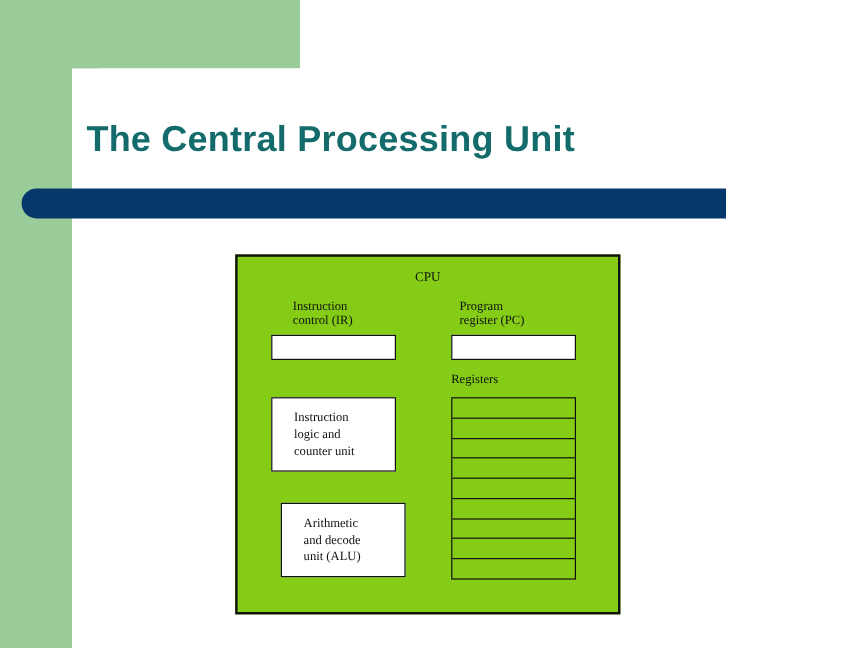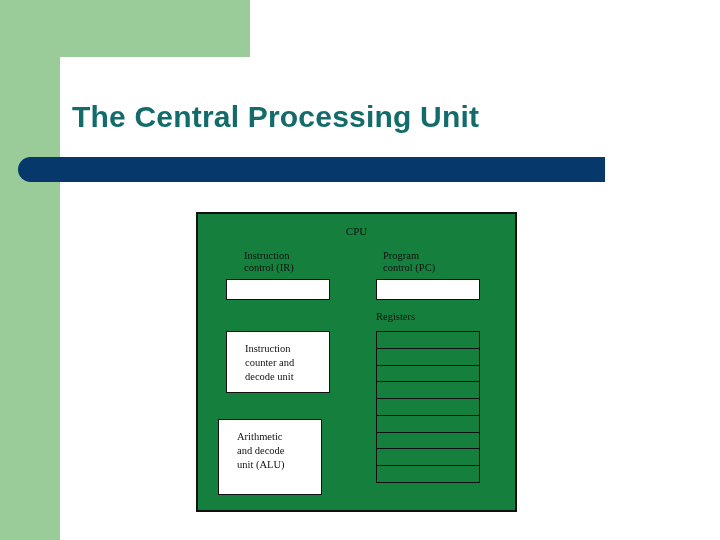--- a/index.html
+++ b/index.html
@@ -71,21 +71,21 @@
     white-space: nowrap;
   }
 
   
   .diagram {
     position: absolute;
     left: 196px;
     top: 212px;
     width: 321px;
     height: 300px;
-    background: #15803d;
+    background: #84cc16;
     border: 2px solid #111111;
     box-sizing: border-box;
     font-family: "Liberation Serif", serif;
     color: #111111;
   }
   .cpu-label {
     position: absolute;
     left: 0;
     top: 11px;
     width: 100%;
@@ -116,21 +116,21 @@
   .unit-box {
     position: absolute;
     border: 1.6px solid #111111;
     background: #ffffff;
     box-sizing: border-box;
     font-size: 10.5px;
     line-height: 14px;
     padding: 10px 0 0 18px;
   }
   .decode-box { left: 28px; top: 117px; width: 104px; height: 62px; }
-  .alu-box    { left: 20px; top: 205px; width: 104px; height: 76px; }
+  .alu-box    { left: 36px; top: 205px; width: 104px; height: 62px; }
 
   .reg-stack {
     position: absolute;
     left: 178px;
     top: 117px;
     width: 104px;
     height: 152px;
     border: 1.6px solid #111111;
     box-sizing: border-box;
     display: flex;
@@ -160,42 +160,42 @@
     <div class="cpu-label">CPU</div>
 
     <div class="blk-label ir-label">
       <div>Instruction</div>
       <div>control (IR)</div>
     </div>
     <div class="slot ir-slot"></div>
 
     <div class="blk-label pc-label">
       <div>Program</div>
-      <div>control  (PC)</div>
+      <div>register  (PC)</div>
     </div>
     <div class="slot pc-slot"></div>
 
     <div class="blk-label reg-label">Registers</div>
 
     <div class="reg-stack">
       <div class="reg-row"></div>
       <div class="reg-row"></div>
       <div class="reg-row"></div>
       <div class="reg-row"></div>
       <div class="reg-row"></div>
       <div class="reg-row"></div>
       <div class="reg-row"></div>
       <div class="reg-row"></div>
       <div class="reg-row"></div>
     </div>
 
     <div class="unit-box decode-box">
       <div>Instruction</div>
-      <div>counter and</div>
-      <div>decode unit</div>
+      <div>logic and</div>
+      <div>counter unit</div>
     </div>
 
     <div class="unit-box alu-box">
       <div>Arithmetic</div>
       <div>and decode</div>
       <div>unit (ALU)</div>
     </div>
 
   </div>
 

